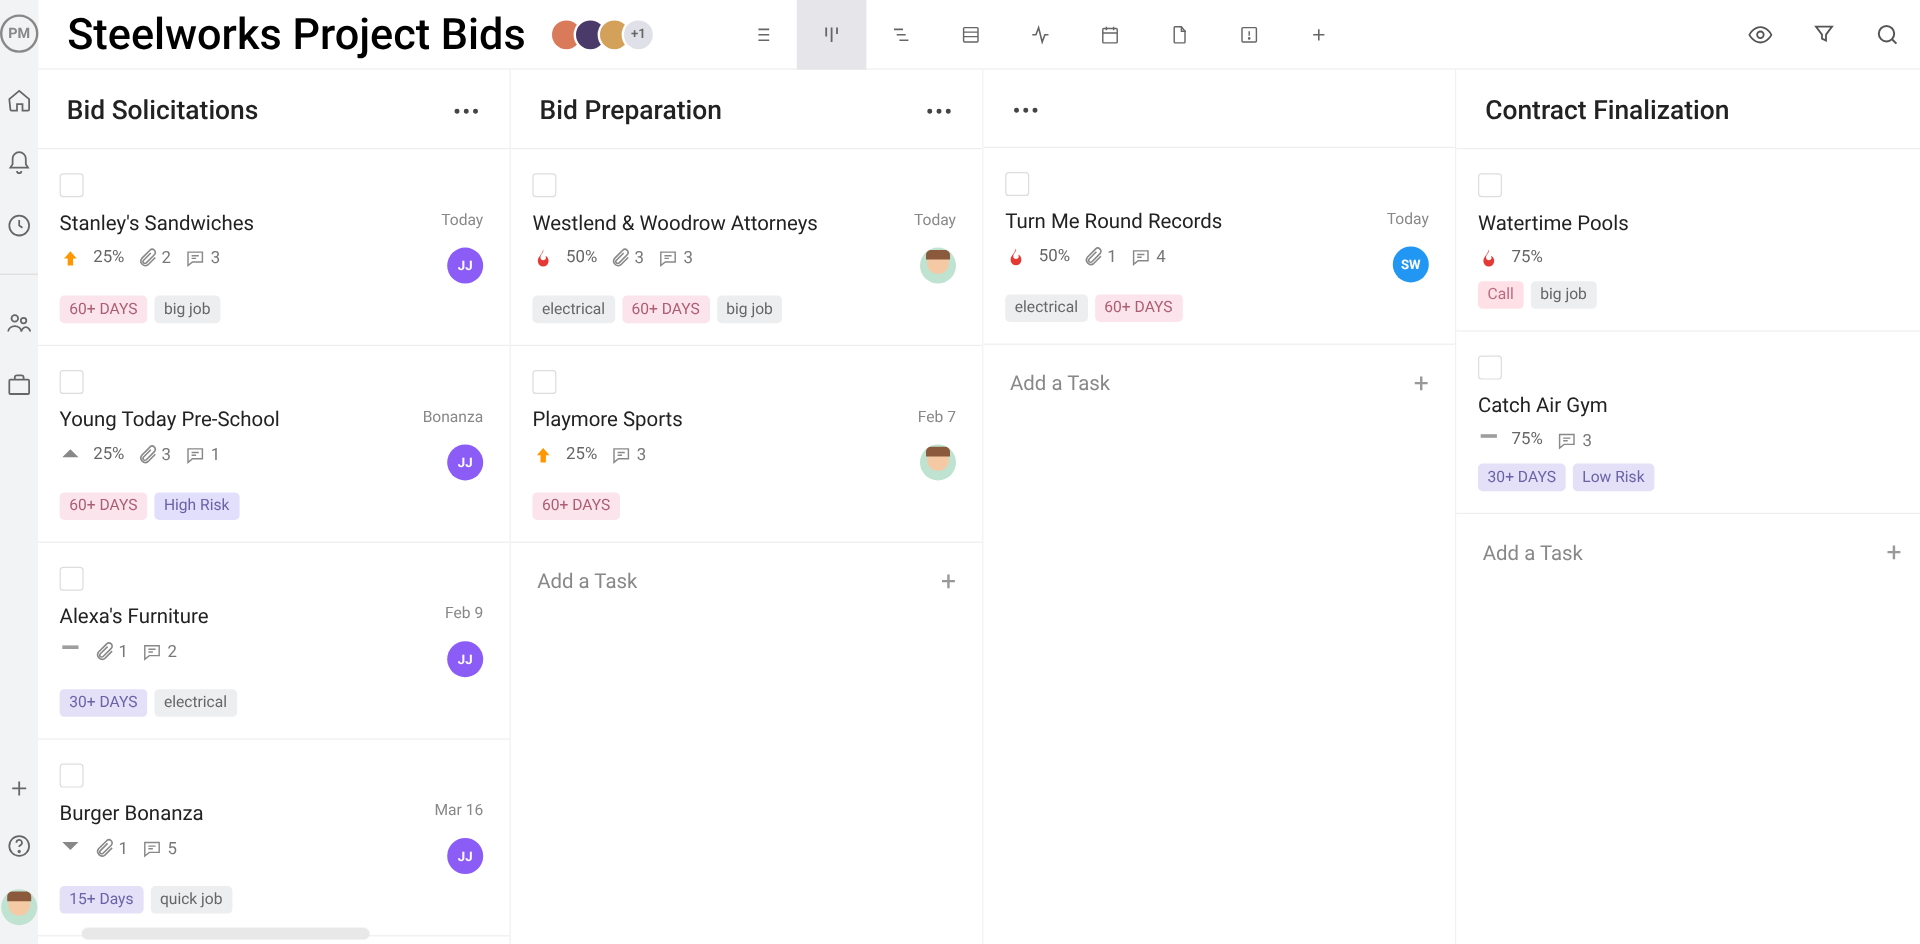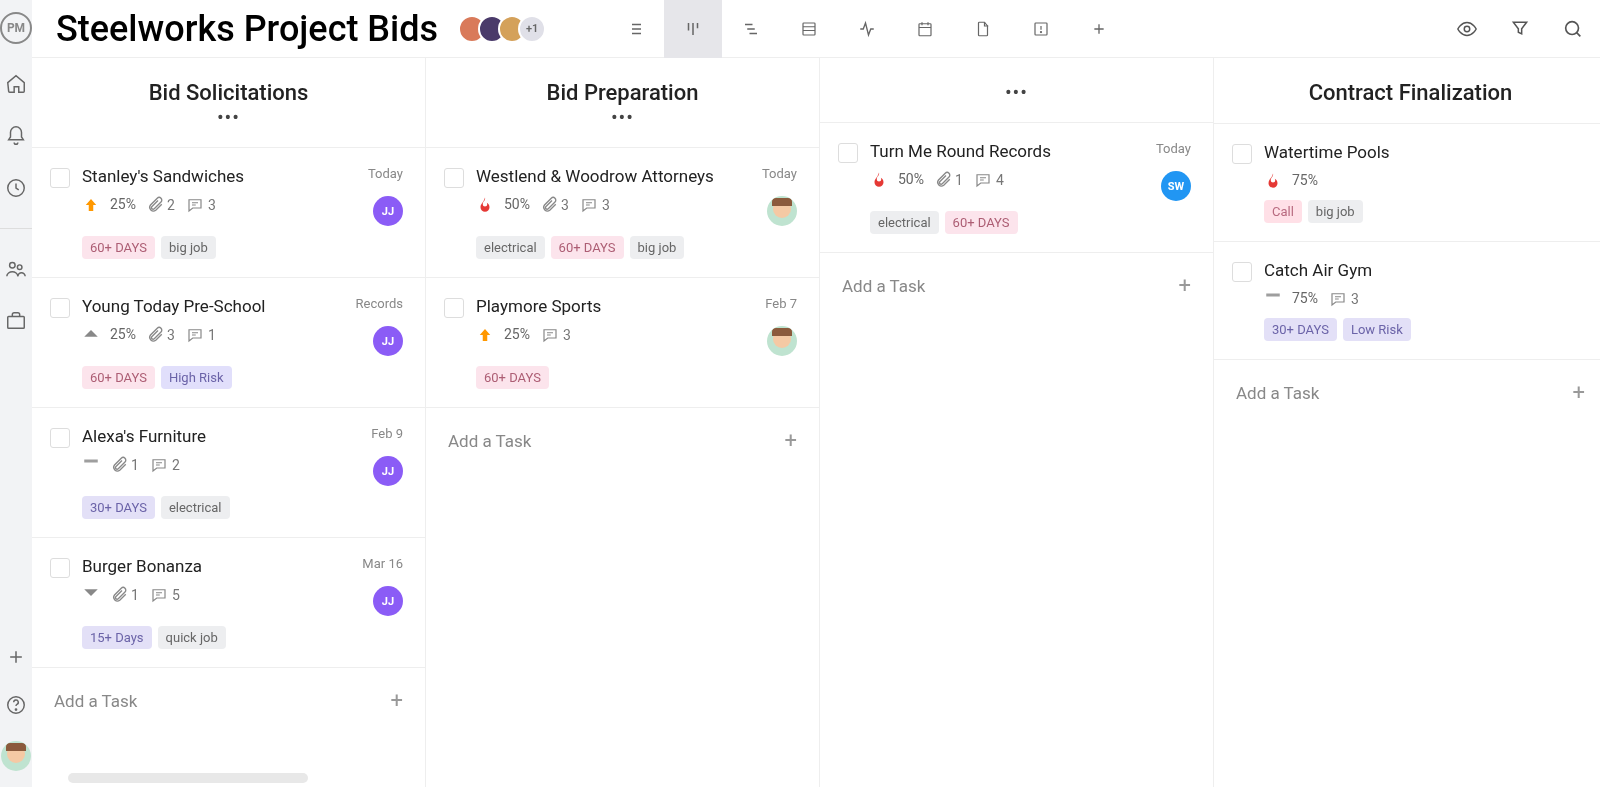--- a/index.html
+++ b/index.html
@@ -19,25 +19,25 @@
 .av { width:28px; height:28px; border-radius:50%; border:2px solid #fff; margin-left:-8px; display:flex; align-items:center; justify-content:center; font-size:11px; font-weight:600; color:#fff; }
 .av:first-child { margin-left:0; }
 .av-extra { background:#e0e0e8; color:#666; }
 .view-icons { display:flex; gap:0; margin-left:40px; }
 .view-btn { width:58px; height:58px; display:flex; align-items:center; justify-content:center; color:#666; cursor:pointer; }
 .view-btn.active { background:#e6e6ea; }
 .topbar-right { margin-left:auto; display:flex; gap:32px; color:#555;}
 .topbar-right .tb-icon { cursor:pointer; }
 .board { flex:1; display:flex; overflow-x:auto; padding:0; background:#fff; }
 .column { width:394px; flex-shrink:0; border-right:1px solid #eee; display:flex; flex-direction:column; background:#fff; }
-.col-header { display:flex; align-items:center; justify-content:space-between; padding:22px 24px 18px 24px; border-bottom:1px solid #eee;flex-direction:column;}
+.col-header { display:flex; align-items:center; justify-content:space-between; padding:22px 24px 18px 24px; border-bottom:1px solid #eee;}
 .col-title { font-size:22px; font-weight:500; color:#222; }
 .col-menu { font-size:20px; color:#444; cursor:pointer; letter-spacing:1px; }
 .cards { display:flex; flex-direction:column; }
-.card { padding:18px 22px 18px 18px; border-bottom:1px solid #eee; display:flex; gap:12px; cursor:pointer; }
+.card { padding:18px 22px 18px 18px; border-bottom:1px solid #eee; display:flex; gap:12px; cursor:pointer;flex-direction:column; }
 .checkbox { width:20px; height:20px; border:1.5px solid #ddd; border-radius:3px; flex-shrink:0; margin-top:2px; }
 .card-body { flex:1; display:flex; flex-direction:column; gap:10px; }
 .card-head { display:flex; justify-content:space-between; align-items:flex-start; }
 .card-title { font-size:17px; font-weight:400; color:#222; }
 .card-due { font-size:13px; color:#888; white-space:nowrap;text-align:center; }
 .card-meta { display:flex; align-items:flex-start; gap:10px; flex-wrap:wrap; }
 .meta-right { margin-left:auto; }
 .pct { font-size:14px; color:#666; }
 .icon-attach, .icon-comment { display:inline-flex; align-items:center; gap:3px; color:#777; font-size:14px; }
 .tags { display:flex; gap:6px; flex-wrap:wrap; }
@@ -238,21 +238,21 @@
                   <span class="tag tag-pink">60+ DAYS</span>
                   <span class="tag tag-gray">big job</span>
                 </div>
               </div>
             </div>
             <div class="card">
               <div class="checkbox"></div>
               <div class="card-body">
                 <div class="card-head">
                   <div class="card-title">Young Today Pre-School</div>
-                  <div class="card-due">Records</div>
+                  <div class="card-due">Bonanza</div>
                 </div>
                 <div class="card-meta">
                   <span class="priority-peak">
                     <svg width="18" height="14" viewBox="0 0 24 14" fill="currentColor">
                       <path d="M3 12 12 3l9 9z"></path>
                     </svg>
                   </span>
                   <span class="pct">25%</span>
                   <span class="icon-attach"><svg width="18" height="18" viewBox="0 0 24 24" fill="none" stroke="#888" stroke-width="1.8">
                       <path d="M21 11l-8 8a5 5 0 0 1-7-7l9-9a3.5 3.5 0 0 1 5 5l-9 9a2 2 0 0 1-3-3l8-8"></path>

